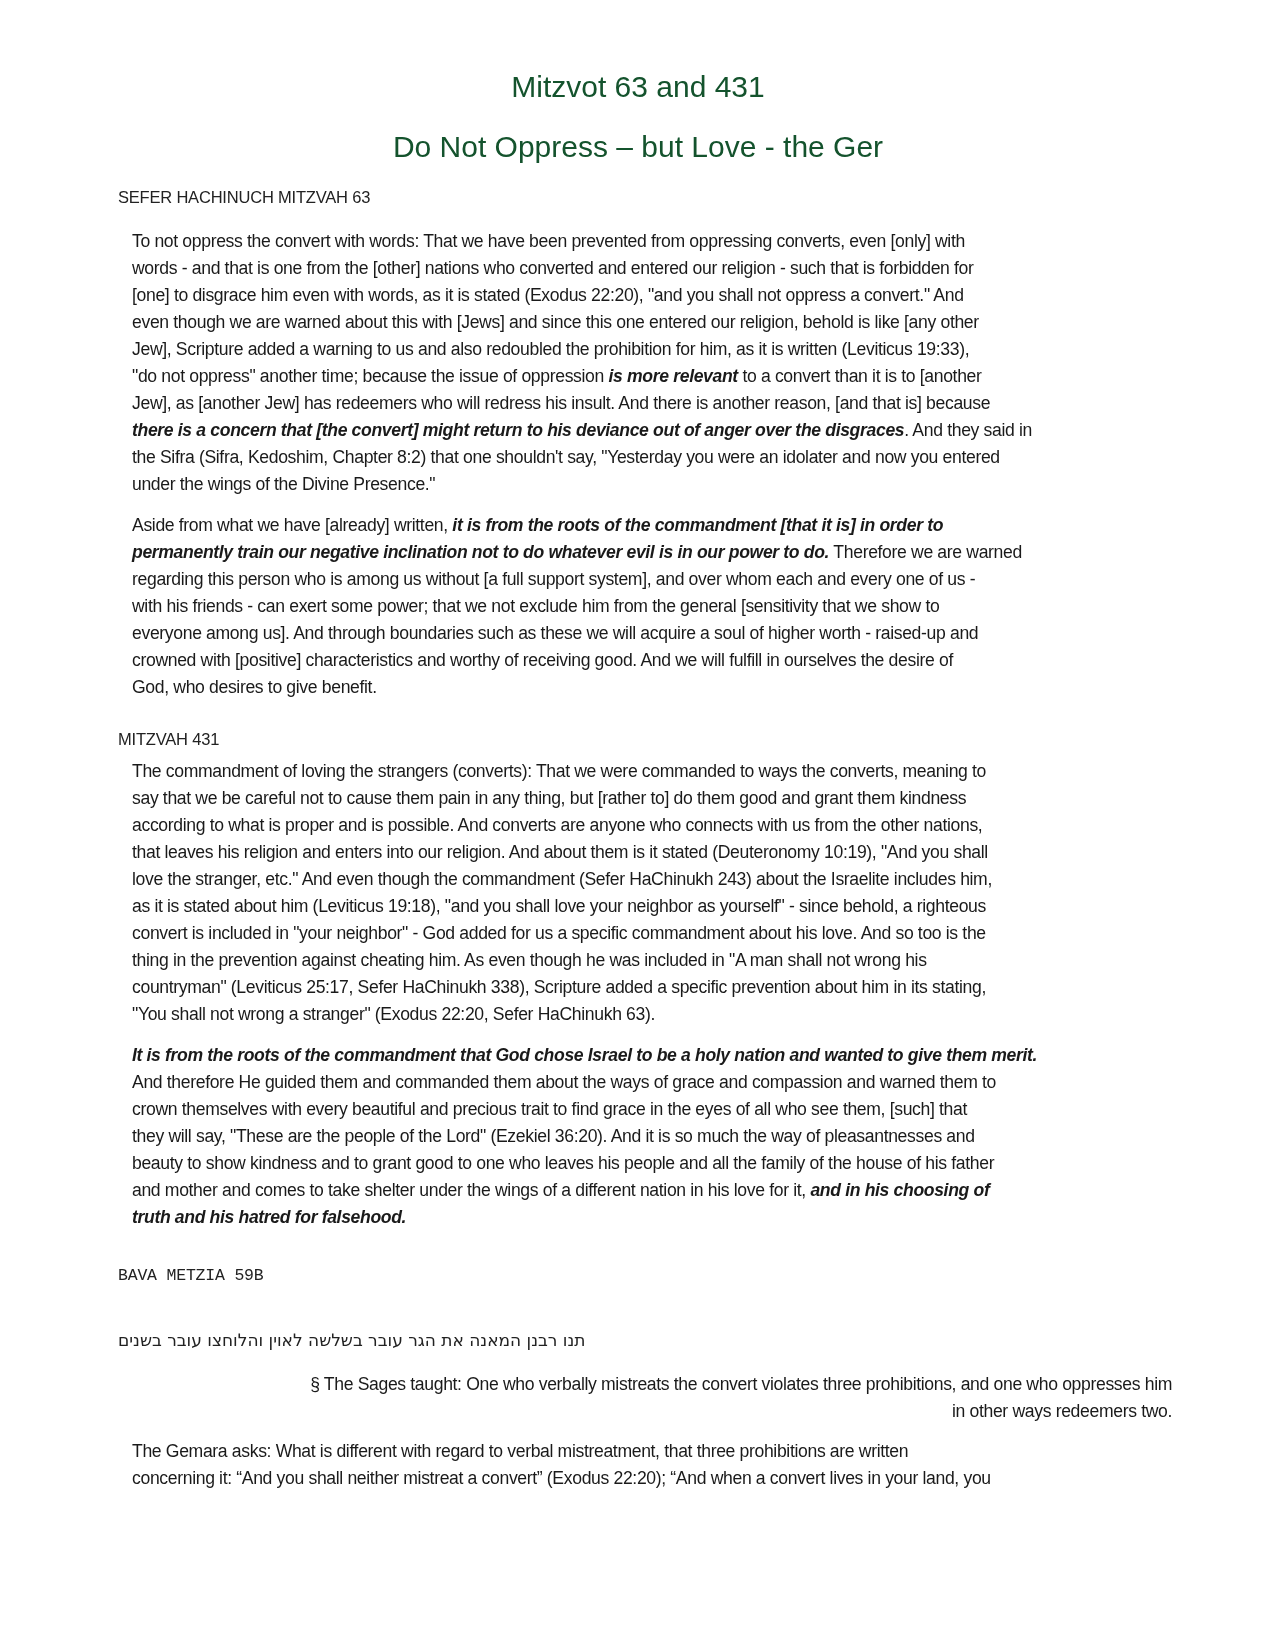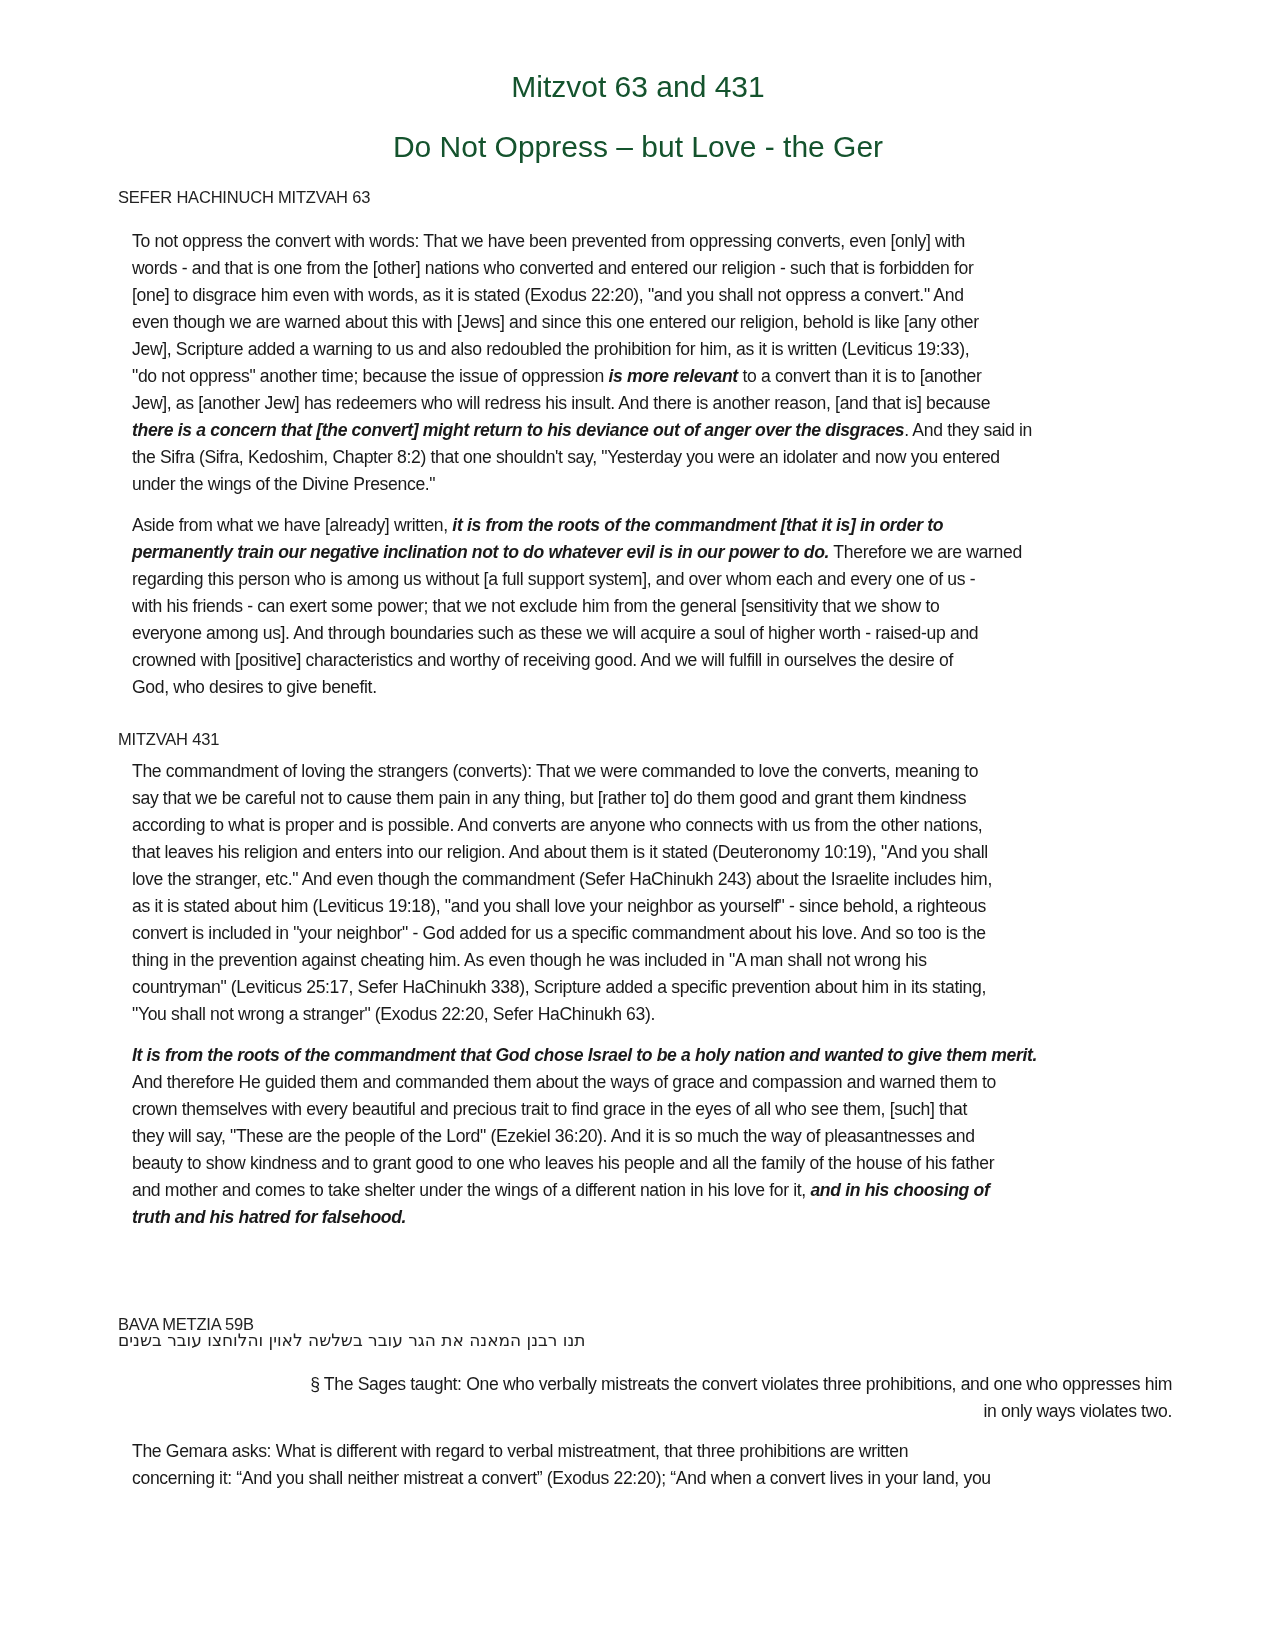--- a/index.html
+++ b/index.html
@@ -94,44 +94,44 @@
       <span class="ln"><span class="bi">permanently train our negative inclination not to do whatever evil is in our power to do.</span><span> Therefore we are warned</span></span>
       <span class="ln"><span>regarding this person who is among us without [a full support system], and over whom each and every one of us -</span></span>
       <span class="ln"><span>with his friends - can exert some power; that we not exclude him from the general [sensitivity that we show to</span></span>
       <span class="ln"><span>everyone among us]. And through boundaries such as these we will acquire a soul of higher worth - raised-up and</span></span>
       <span class="ln"><span>crowned with [positive] characteristics and worthy of receiving good. And we will fulfill in ourselves the desire of</span></span>
       <span class="ln"><span>God, who desires to give benefit.</span></span>
     </div>
 
   <div class="heading" style="top:718px;margin-top:12px;">MITZVAH 431</div>
   <div class="para" style="top:758px;">
-      <span class="ln"><span>The commandment of loving the strangers (converts): That we were commanded to love the converts, meaning to</span></span>
+      <span class="ln"><span>The commandment of loving the strangers (converts): That we were commanded to ways the converts, meaning to</span></span>
       <span class="ln"><span>say that we be careful not to cause them pain in any thing, but [rather to] do them good and grant them kindness</span></span>
       <span class="ln"><span>according to what is proper and is possible. And converts are anyone who connects with us from the other nations,</span></span>
       <span class="ln"><span>that leaves his religion and enters into our religion. And about them is it stated (Deuteronomy 10:19), "And you shall</span></span>
       <span class="ln"><span>love the stranger, etc." And even though the commandment (Sefer HaChinukh 243) about the Israelite includes him,</span></span>
       <span class="ln"><span>as it is stated about him (Leviticus 19:18), "and you shall love your neighbor as yourself" - since behold, a righteous</span></span>
       <span class="ln"><span>convert is included in "your neighbor" - God added for us a specific commandment about his love. And so too is the</span></span>
       <span class="ln"><span>thing in the prevention against cheating him. As even though he was included in "A man shall not wrong his</span></span>
       <span class="ln"><span>countryman" (Leviticus 25:17, Sefer HaChinukh 338), Scripture added a specific prevention about him in its stating,</span></span>
       <span class="ln"><span>"You shall not wrong a stranger" (Exodus 22:20, Sefer HaChinukh 63).</span></span>
     </div>
   <div class="para" style="top:1042px;">
       <span class="ln"><span class="bi">It is from the roots of the commandment that God chose Israel to be a holy nation and wanted to give them merit.</span></span>
       <span class="ln"><span>And therefore He guided them and commanded them about the ways of grace and compassion and warned them to</span></span>
       <span class="ln"><span>crown themselves with every beautiful and precious trait to find grace in the eyes of all who see them, [such] that</span></span>
       <span class="ln"><span>they will say, "These are the people of the Lord" (Ezekiel 36:20). And it is so much the way of pleasantnesses and</span></span>
       <span class="ln"><span>beauty to show kindness and to grant good to one who leaves his people and all the family of the house of his father</span></span>
       <span class="ln"><span>and mother and comes to take shelter under the wings of a different nation in his love for it, </span><span class="bi">and in his choosing of</span></span>
       <span class="ln"><span class="bi">truth and his hatred for falsehood.</span></span>
     </div>
 
-  <div class="heading" style="top:1315px;">BAVA METZIA 59B</div>
+  <div class="heading" style="top:1266px;font-family:Liberation Mono, monospace;">BAVA METZIA 59B</div>
   <div class="hebrew" style="top:1330px; left:0;">תנו רבנן המאנה את הגר עובר בשלשה לאוין והלוחצו עובר בשנים</div>
   <div class="para" style="top:1371px;text-align:right;">
       <span class="ln"><span>§ The Sages taught: One who verbally mistreats the convert violates three prohibitions, and one who oppresses him</span></span>
-      <span class="ln"><span>in only ways violates two.</span></span>
+      <span class="ln"><span>in other ways redeemers two.</span></span>
     </div>
   <div class="para" style="top:1438px;">
       <span class="ln"><span>The Gemara asks: What is different with regard to verbal mistreatment, that three prohibitions are written</span></span>
       <span class="ln"><span>concerning it: “And you shall neither mistreat a convert” (Exodus 22:20); “And when a convert lives in your land, you</span></span>
     </div>
 </div>
 
 </body></html>

